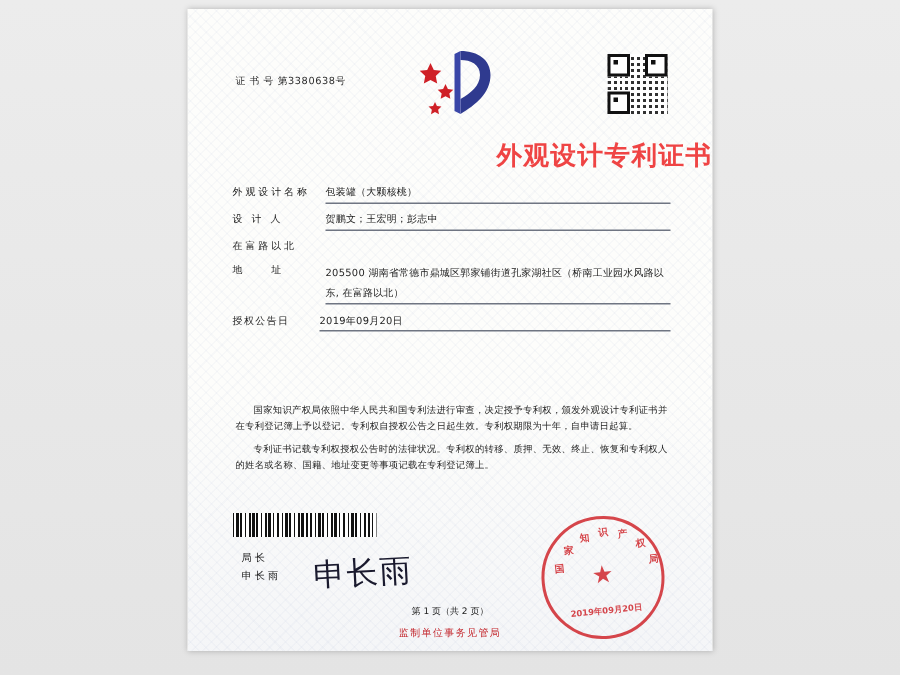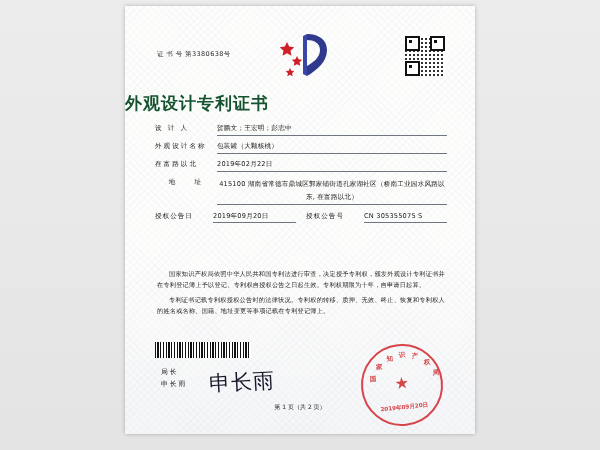--- a/index.html
+++ b/index.html
@@ -86,25 +86,25 @@
     width: 3px;
     height: 3px;
     background: #111;
     margin: 2px;
   }
   .title {
     position: absolute;
     top: 86px;
     left: 0;
     width: 100%;
-    text-align: left;
+    text-align: right;
     font-family: "DejaVu Serif", serif;
     font-size: 17px;
     font-weight: bold;
-    color: #14532d;
+    color: #ef4444;
     letter-spacing: 1px;
   }
   
   .fields {
     position: absolute;
     left: 30px;
     top: 118px;
     width: 292px;
   }
   .frow {
@@ -286,43 +286,38 @@
         </div>
       <div class="q-corner" style="left:0;bottom:0;">
           <i></i>
         </div>
     </div>
 
     <div class="title">外观设计专利证书</div>
 
     <div class="fields">
       <div class="frow">
+        <div class="flabel">外观设计名称</div>
+        <div class="fval">包装罐（大颗核桃）</div>
+      </div>
+      <div class="frow">
         <div class="flabel">设 计 人</div>
         <div class="fval">贺鹏文；王宏明；彭志中</div>
       </div>
       <div class="frow">
-        <div class="flabel">外观设计名称</div>
-        <div class="fval">包装罐（大颗核桃）</div>
-      </div>
-      <div class="frow">
         <div class="flabel">在富路以北</div>
-        <div class="fval">2019年02月22日</div>
-      </div>
-      <div class="frow" style="align-items:flex-start;text-align:center;">
+      </div>
+      <div class="frow" style="align-items:flex-start;">
         <div class="flabel">地　　址</div>
-        <div class="fval" style="border-bottom:0.6px solid #6f7582;line-height:1.9;">415100 湖南省常德市鼎城区郭家铺街道孔家湖社区（桥南工业园水风路以东, 在富路以北）</div>
+        <div class="fval" style="border-bottom:0.6px solid #6f7582;line-height:1.9;">205500 湖南省常德市鼎城区郭家铺街道孔家湖社区（桥南工业园水风路以东, 在富路以北）</div>
       </div>
       <div class="frow-split" style="margin-top:4px;">
         <div class="half">
           <div class="flabel">授权公告日</div>
           <div class="fval">2019年09月20日</div>
-        </div>
-        <div class="half">
-          <div class="flabel">授权公告号</div>
-          <div class="fval">CN 305355075 S</div>
         </div>
       </div>
     </div>
 
     <div class="body-text">
       <p>国家知识产权局依照中华人民共和国专利法进行审查，决定授予专利权，颁发外观设计专利证书并在专利登记簿上予以登记。专利权自授权公告之日起生效。专利权期限为十年，自申请日起算。</p>
       <p>专利证书记载专利权授权公告时的法律状况。专利权的转移、质押、无效、终止、恢复和专利权人的姓名或名称、国籍、地址变更等事项记载在专利登记簿上。</p>
     </div>
 
     <div class="barcode"></div>
@@ -341,14 +336,15 @@
         <span style="transform:rotate(0deg) translate(0,-34px) rotate(0deg);">识</span>
         <span style="transform:rotate(22deg) translate(0,-34px) rotate(-22deg);">产</span>
         <span style="transform:rotate(45deg) translate(0,-34px) rotate(-45deg);">权</span>
         <span style="transform:rotate(68deg) translate(0,-34px) rotate(-68deg);">局</span>
       </div>
       <div class="star">★</div>
       <div class="seal-date">2019年09月20日</div>
     </div>
 
     <div class="page-no">第 1 页（共 2 页）</div>
+    <div class="footer-red">监制单位事务见管局</div>
   </div>
 </div>
 
 </body></html>

